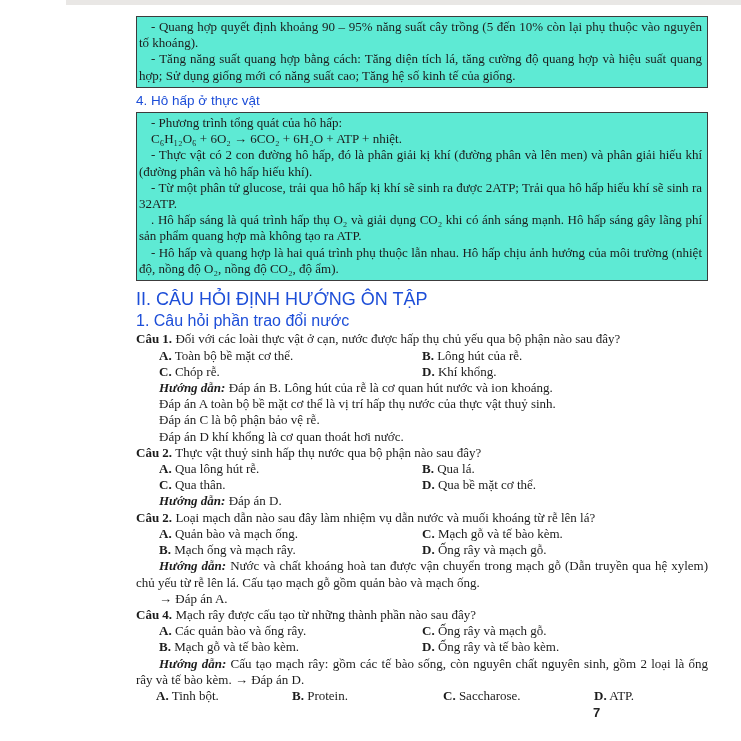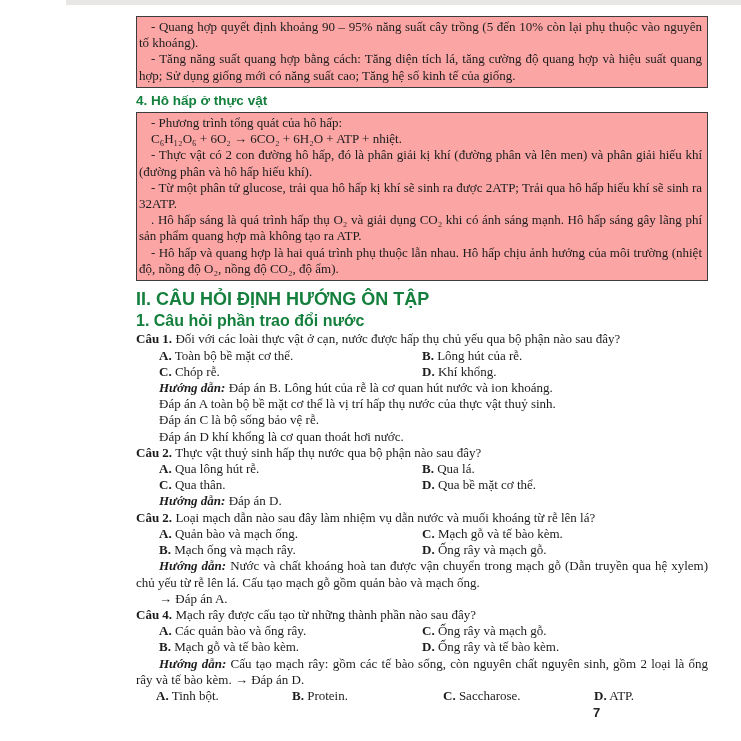--- a/index.html
+++ b/index.html
@@ -15,27 +15,27 @@
     position:absolute; top:0; left:66px; width:675px; height:5px;
     background:#e9e7e5;
   }
   .content {
     position:absolute; left:136px; top:16px; width:572px;
     font-size:13px; line-height:16.2px;
   }
   .box {
     border:1.5px solid #3c3c3c;
     padding:2px 5px 3px 2px;
-    background:#fca5a5;
+    background:#5eead4;
   }
   .box p { margin:0; text-indent:12px; text-align:justify; }
   .h-sans {
     font-family:"Liberation Sans", sans-serif;
-    font-weight:bold;
-    color:#15803d;
+    font-weight:normal;
+    color:#1d4ed8;
   }
   .sec4 { font-size:13.5px; margin:5px 0 3px 0; }
   .sec2 { font-size:18px;   margin:10px 0 0 0; }
   .sub1 { font-size:16px; margin:6px 0 2px 0; }
   .q { margin:0; padding-left:23px; text-indent:-23px; text-align:justify; }
   .q-label { font-weight:bold; }
   .opt-row { display:flex;gap:36px; }
   .opt { white-space:nowrap; }
   .opt-letter { font-weight:bold; }
   .opt-c1 { padding-left:23px; width:250px; box-sizing:border-box; }
@@ -83,21 +83,21 @@
   <div class="opt-row">
     <div class="opt opt-c1"><span class="opt-letter">A.</span> <span>Toàn bộ bề mặt cơ thể.</span></div>
     <div class="opt opt-c2"><span class="opt-letter">B.</span> <span>Lông hút của rễ.</span></div>
   </div>
   <div class="opt-row">
     <div class="opt opt-c1"><span class="opt-letter">C.</span> <span>Chóp rễ.</span></div>
     <div class="opt opt-c2"><span class="opt-letter">D.</span> <span>Khí khổng.</span></div>
   </div>
   <p class="hint"><span class="hint-label">Hướng dẫn:</span> <span>Đáp án B. Lông hút của rễ là cơ quan hút nước và ion khoáng.</span></p>
   <p class="note">Đáp án A toàn bộ bề mặt cơ thể là vị trí hấp thụ nước của thực vật thuỷ sinh.</p>
-  <p class="note">Đáp án C là bộ sống bảo vệ rễ.</p>
+  <p class="note">Đáp án C là bộ phận bảo vệ rễ.</p>
   <p class="note">Đáp án D khí khổng là cơ quan thoát hơi nước.</p>
 
   <p class="q"><span class="q-label">Câu 2.</span> <span>Thực vật thuỷ sinh hấp thụ nước qua bộ phận nào sau đây?</span></p>
   <div class="opt-row">
     <div class="opt opt-c1"><span class="opt-letter">A.</span> <span>Qua lông hút rễ.</span></div>
     <div class="opt opt-c2"><span class="opt-letter">B.</span> <span>Qua lá.</span></div>
   </div>
   <div class="opt-row">
     <div class="opt opt-c1"><span class="opt-letter">C.</span> <span>Qua thân.</span></div>
     <div class="opt opt-c2"><span class="opt-letter">D.</span> <span>Qua bề mặt cơ thể.</span></div>

